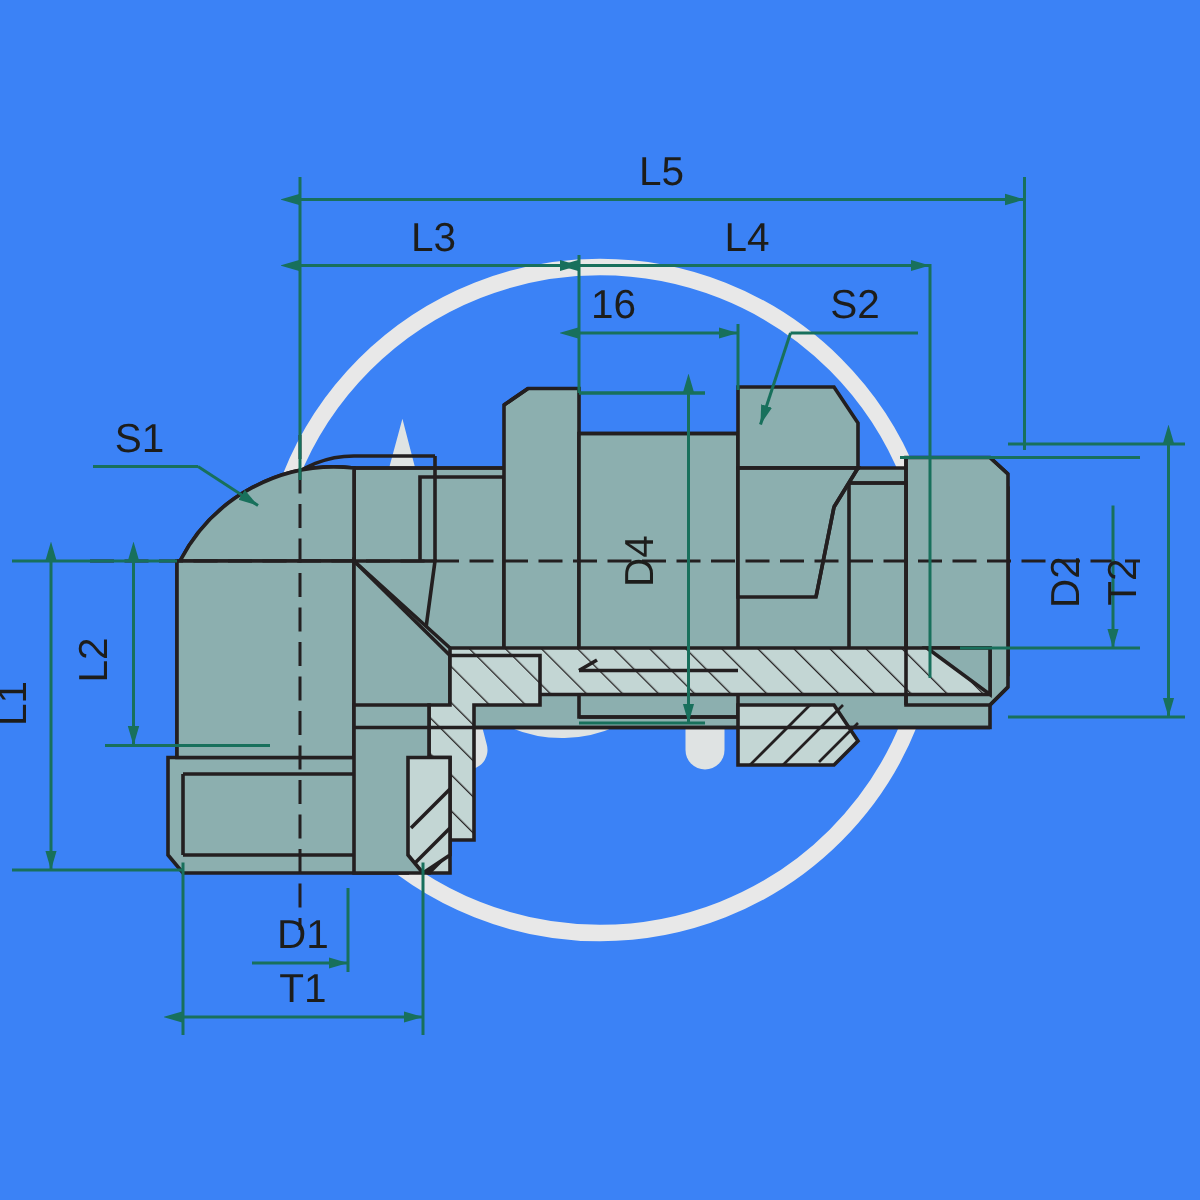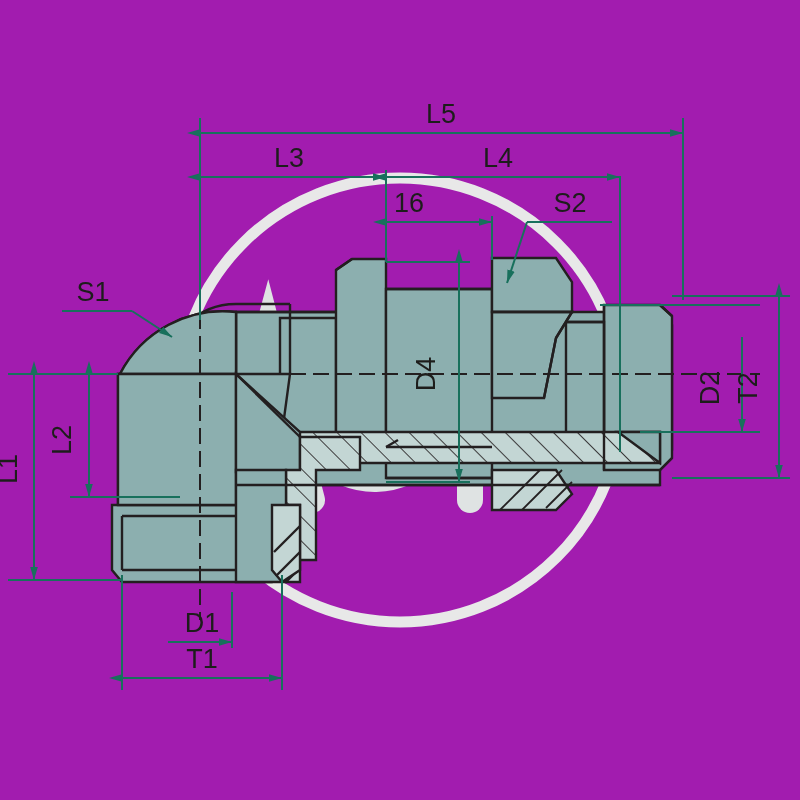--- a/index.html
+++ b/index.html
@@ -1,18 +1,18 @@
 <!DOCTYPE html>
 <html><head>
 <meta charset="utf-8">
 <style>
   html,body{margin:0;padding:0;background:#ffffff;}
   body{width:800px;height:800px;overflow:hidden;
        font-family:"Liberation Sans","DejaVu Sans",sans-serif;}
-  #stage{position:relative;width:800px;height:800px;background:#a21caf;}
+  #stage{position:relative;width:800px;height:800px;background:#3b82f6;}
   svg{display:block;}
   .dimtext{font-family:"Liberation Sans","DejaVu Sans",sans-serif;
            font-size:27px;fill:#1d1d1b;font-weight:400;}
 </style>
 </head>
 <body>
 
 <div id="stage">
 <svg width="800" height="800" viewBox="0 0 800 800">
 

